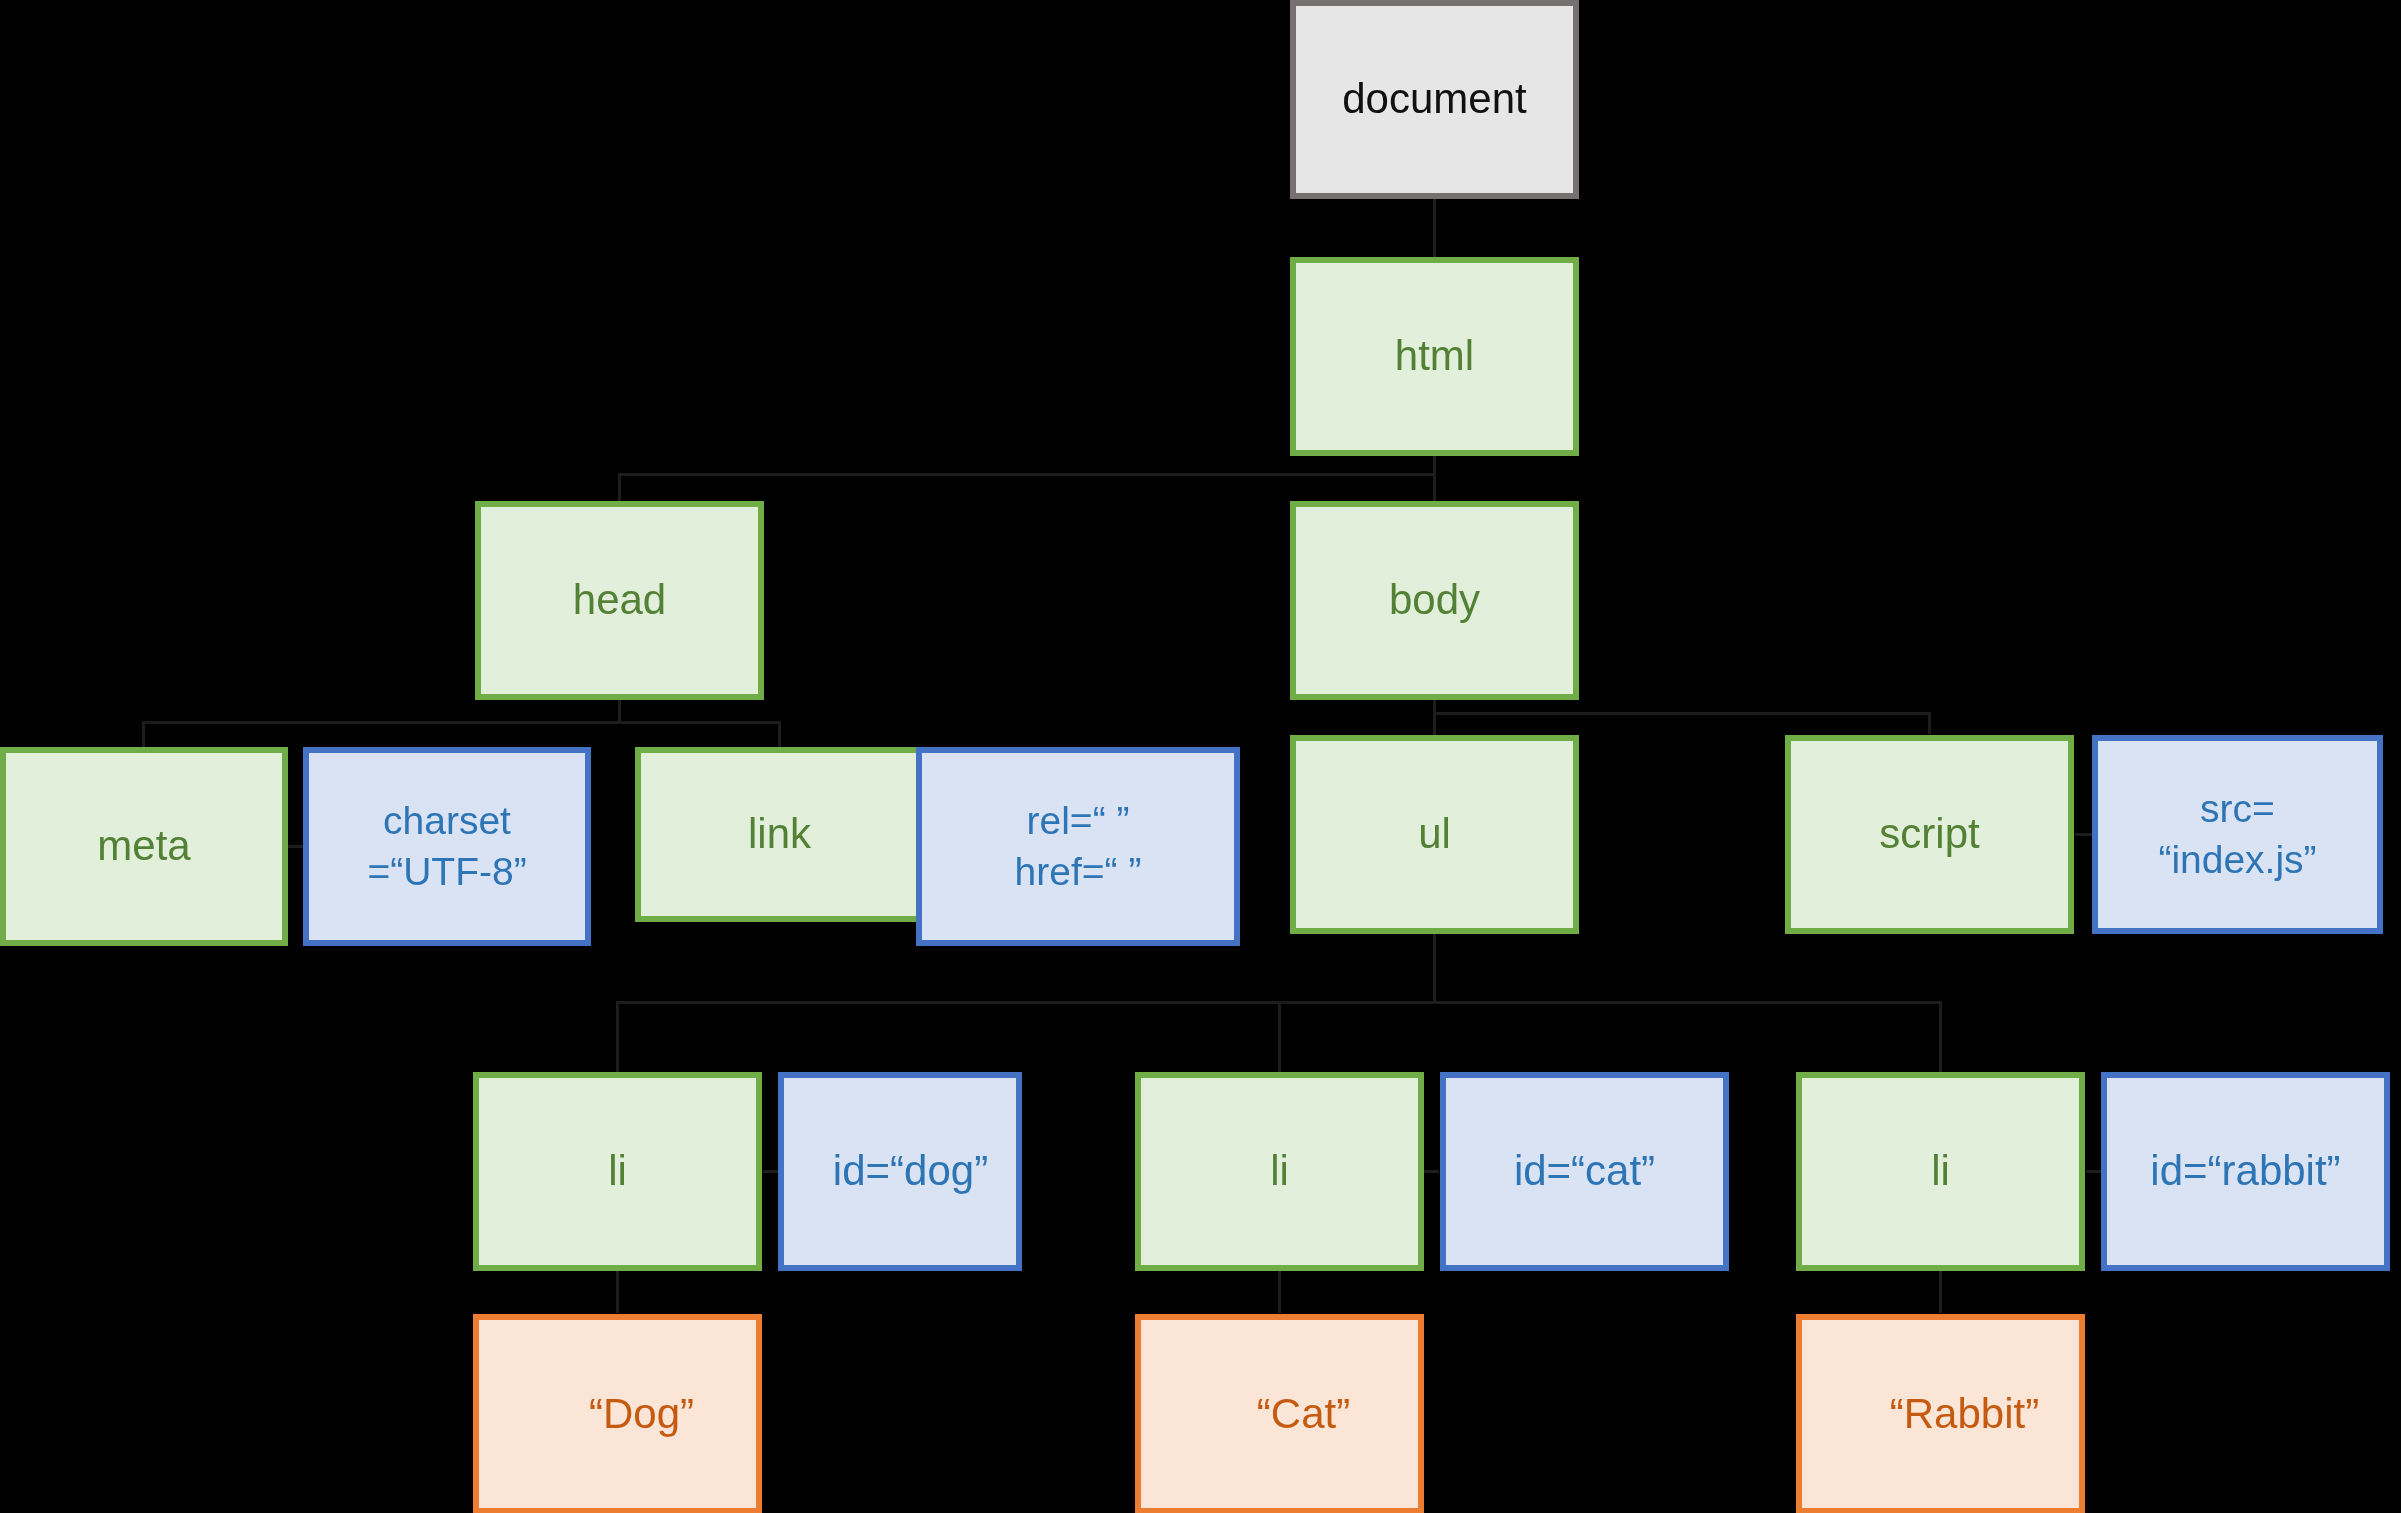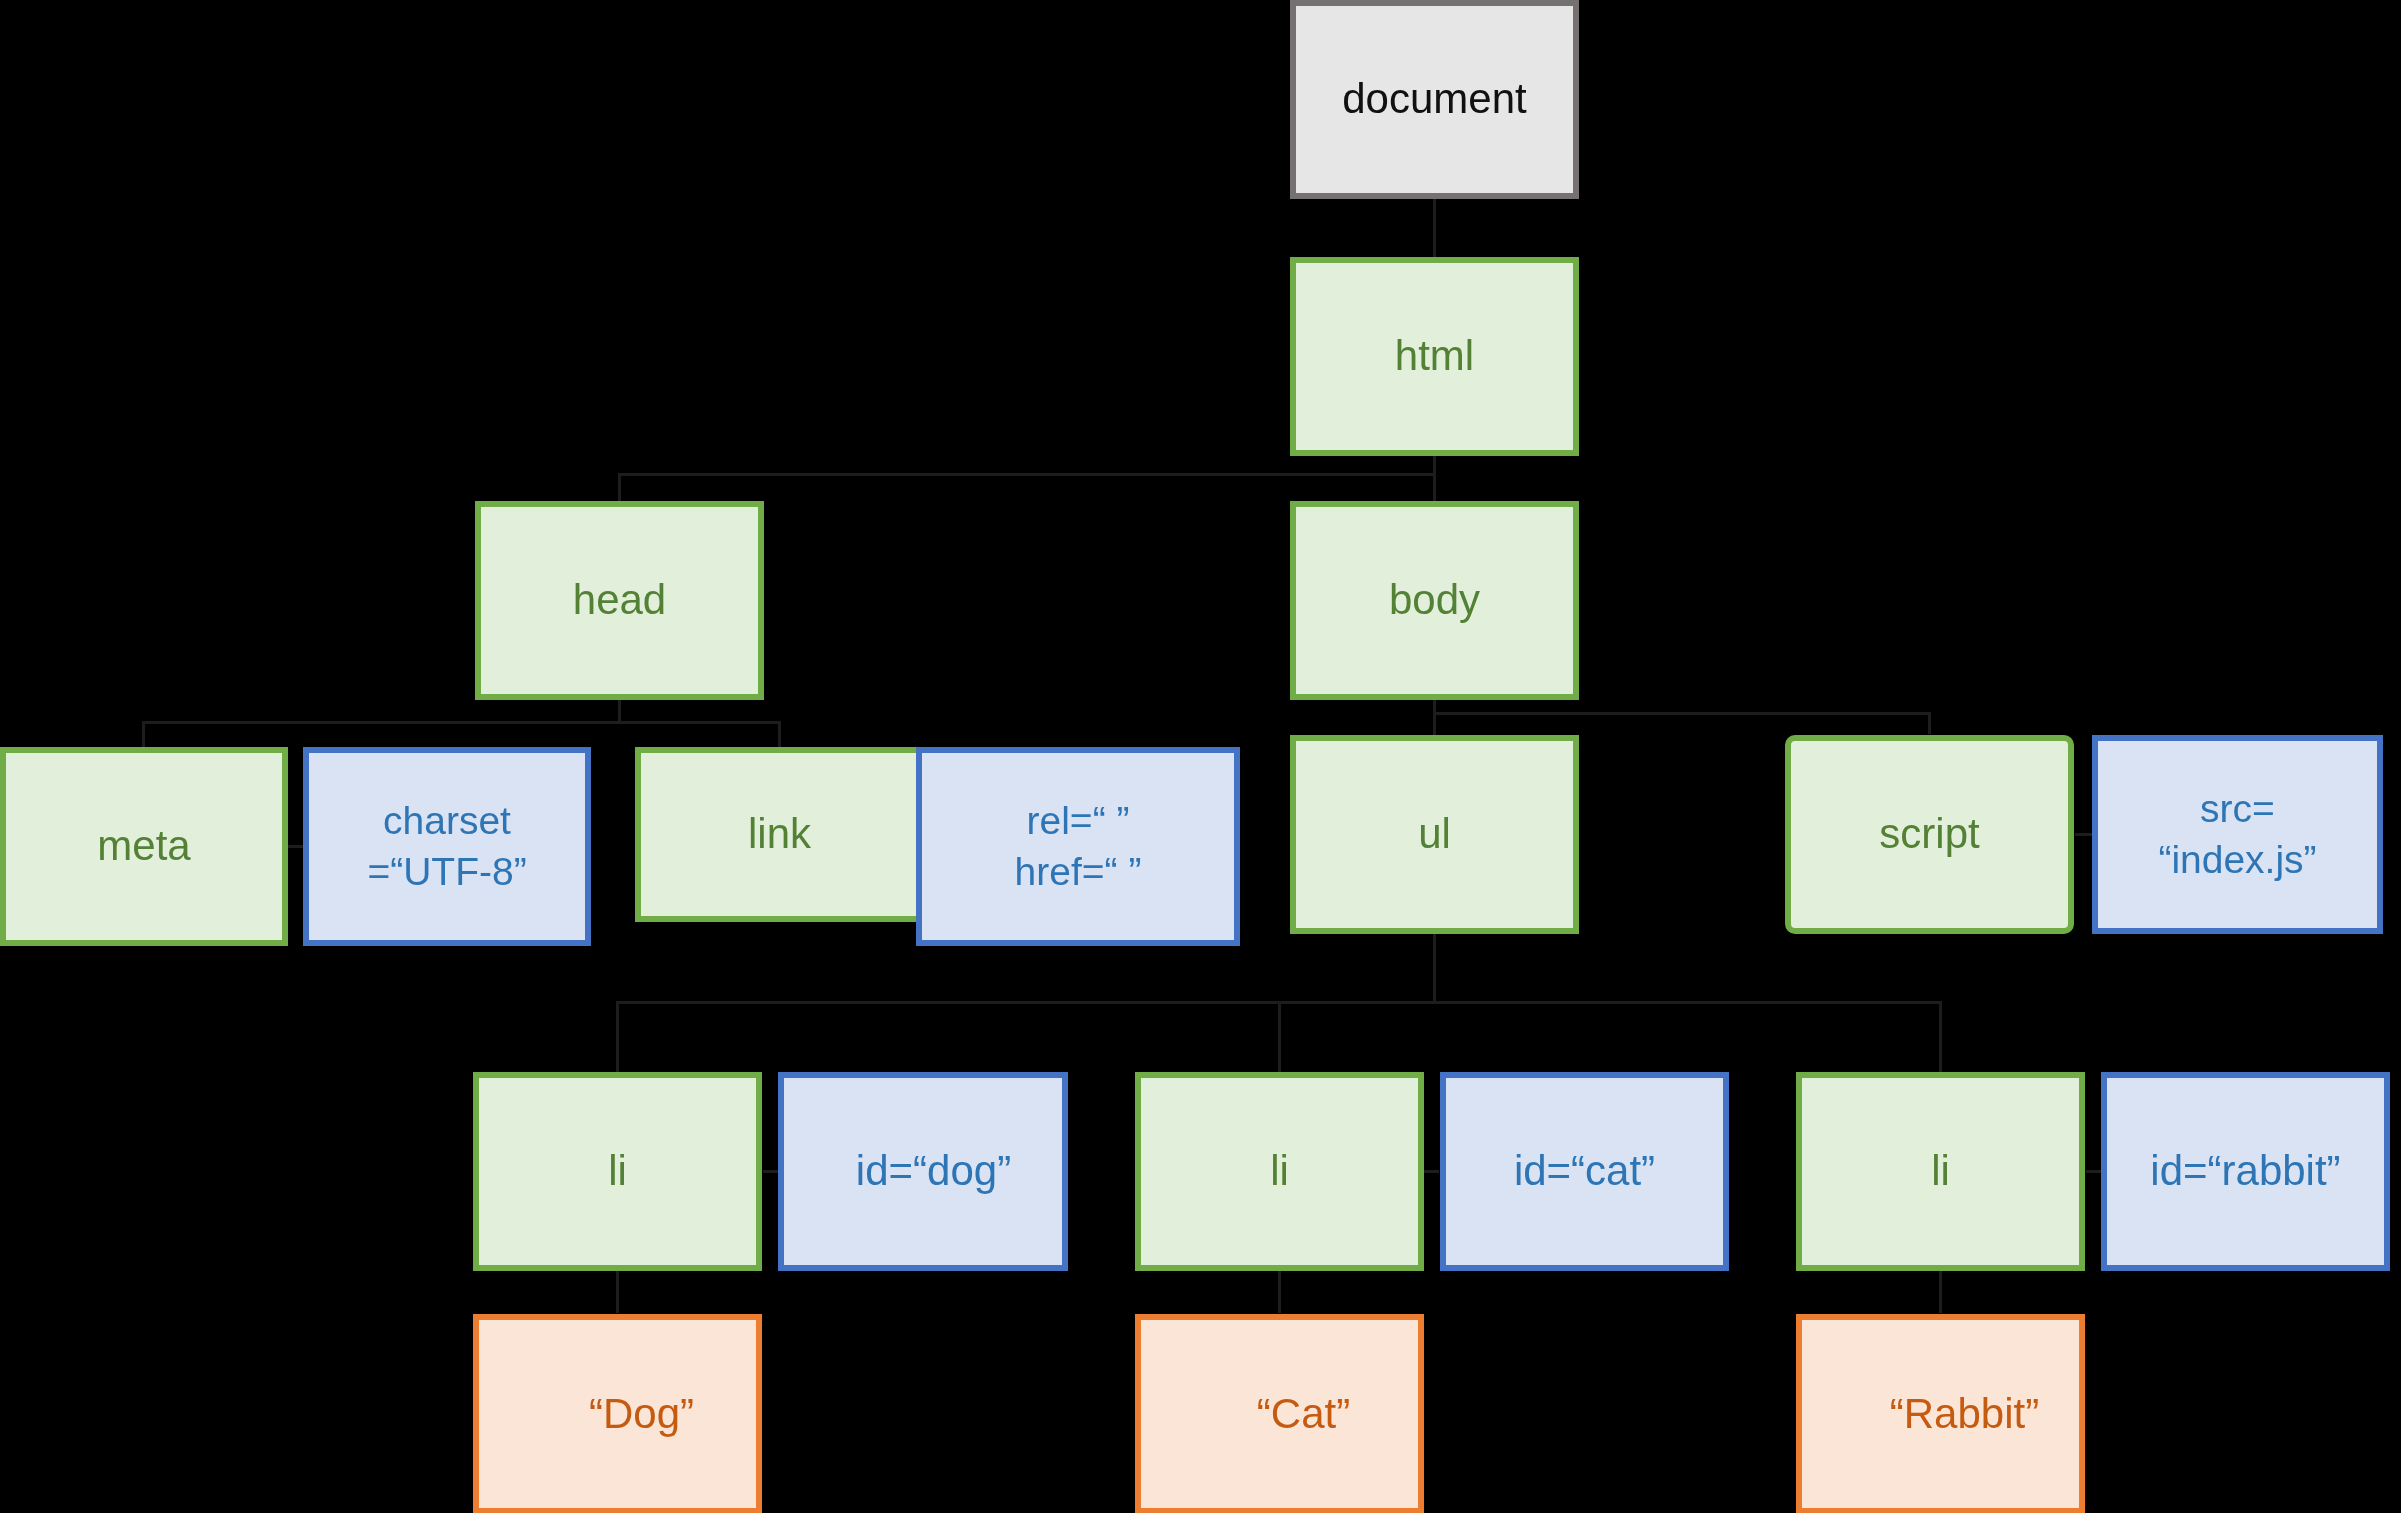--- a/index.html
+++ b/index.html
@@ -88,32 +88,32 @@
     <span>link</span>
   </div>
   <div class="node blue twoline" style="left:916px;top:747px;width:324px;height:199px;">
     <span>rel=“ ”</span>
     <span>href=“ ”</span>
   </div>
 
   <div class="node green" style="left:1290px;top:735px;width:289px;height:199px;">
     <span>ul</span>
   </div>
-  <div class="node green" style="left:1785px;top:735px;width:289px;height:199px;border-radius:10px;">
+  <div class="node green" style="left:1785px;top:735px;width:289px;height:199px;">
     <span>script</span>
   </div>
   <div class="node blue twoline" style="left:2092px;top:735px;width:291px;height:199px;">
     <span>src=</span>
     <span>“index.js”</span>
   </div>
 
   <div class="node green" style="left:473px;top:1072px;width:289px;height:199px;">
     <span>li</span>
   </div>
-  <div class="node blue" style="left:778px;top:1072px;width:290px;height:199px;padding-left:21px;">
+  <div class="node blue" style="left:778px;top:1072px;width:244px;height:199px;padding-left:21px;">
     <span>id=“dog”</span>
   </div>
   <div class="node green" style="left:1135px;top:1072px;width:289px;height:199px;">
     <span>li</span>
   </div>
   <div class="node blue" style="left:1440px;top:1072px;width:289px;height:199px;">
     <span>id=“cat”</span>
   </div>
   <div class="node green" style="left:1796px;top:1072px;width:289px;height:199px;">
     <span>li</span>

